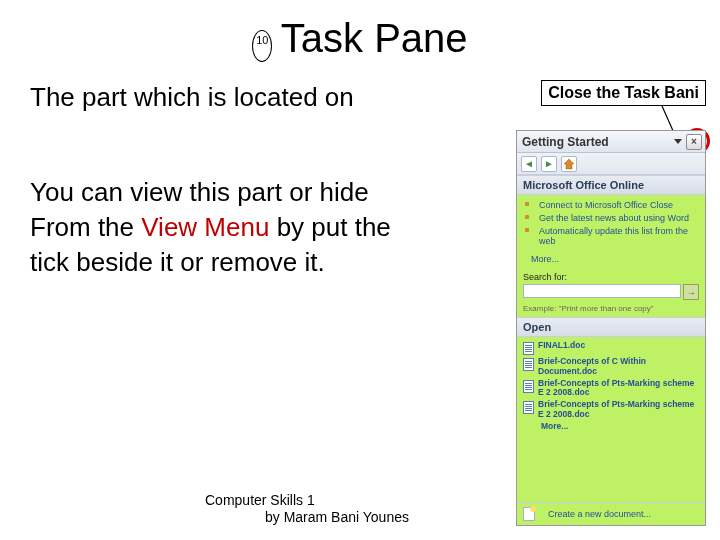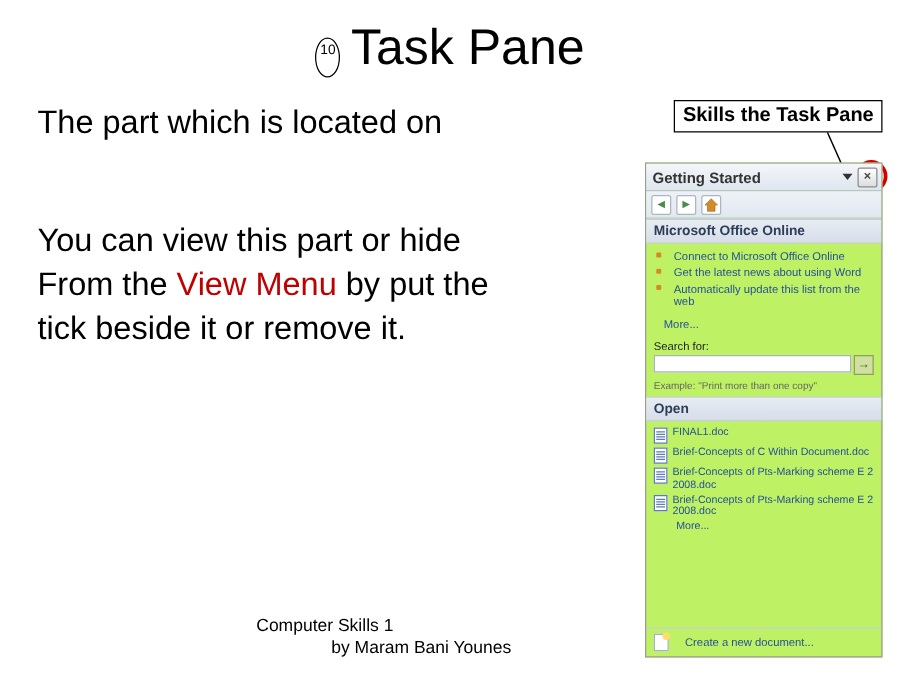--- a/index.html
+++ b/index.html
@@ -185,21 +185,21 @@
   }
   .search-row .go {
     width: 16px; height: 16px;
     border: 1px solid #8fa05a;
     background: #cfe0a0;
     font-size: 10px;
     text-align: center; line-height: 13px;
     color: #3a5a0f;
   }
   .example { color: #666; font-size: 8px; }
-  .file-list { padding: 3px 6px; }
+  .file-list { padding: 3px 6px; font-weight: bold; }
   .file-item {
     display: flex;
     align-items: flex-start;
     gap: 4px;
     padding: 1px 0;
     color: #24509a;
     font-size: 8.5px;
     line-height: 1.15;
   }
   .file-item .doc-icon {
@@ -261,21 +261,21 @@
     </p>
     <p>tick beside it or remove it.</p>
   </div>
 </div>
 
 <div class="footer">
   <div>Computer Skills 1</div>
   <div class="line2">by Maram Bani Younes</div>
 </div>
 
-<div class="callout-box">Skills the Task Pane</div>
+<div class="callout-box">Close the Task Bani</div>
 
 <svg class="arrow" viewBox="0 0 64 48">
   <line x1="40" y1="2" x2="56" y2="38" stroke="#000" stroke-width="1.2"></line>
   <polygon points="56,38 50,32 54,29" fill="#000"></polygon>
 </svg>
 
 <div class="close-highlight"></div>
 
 <div class="pane">
   <div class="pane-titlebar">
@@ -289,21 +289,21 @@
       <span class="nav-arrow">►</span>
       <span class="nav-home">
         <svg viewBox="0 0 12 12">
             <path d="M6 1 L11 6 H9 V11 H3 V6 H1 Z" fill="#d48a2a" stroke="#a06010" stroke-width="0.5"></path>
           </svg>
       </span>
     </div>
 
     <div class="section-head">Microsoft Office Online</div>
     <div class="bullets">
-      <div class="b">Connect to Microsoft Office Online</div>
+      <div class="b">Connect to Microsoft Office Close</div>
       <div class="b">Get the latest news about using Word</div>
       <div class="b">Automatically update this list from the web</div>
     </div>
     <div class="more-link">More...</div>
 
     <div class="search-block">
       <div>Search for:</div>
       <div class="search-row">
         <input type="text" style="">
         <span class="go">→</span>

